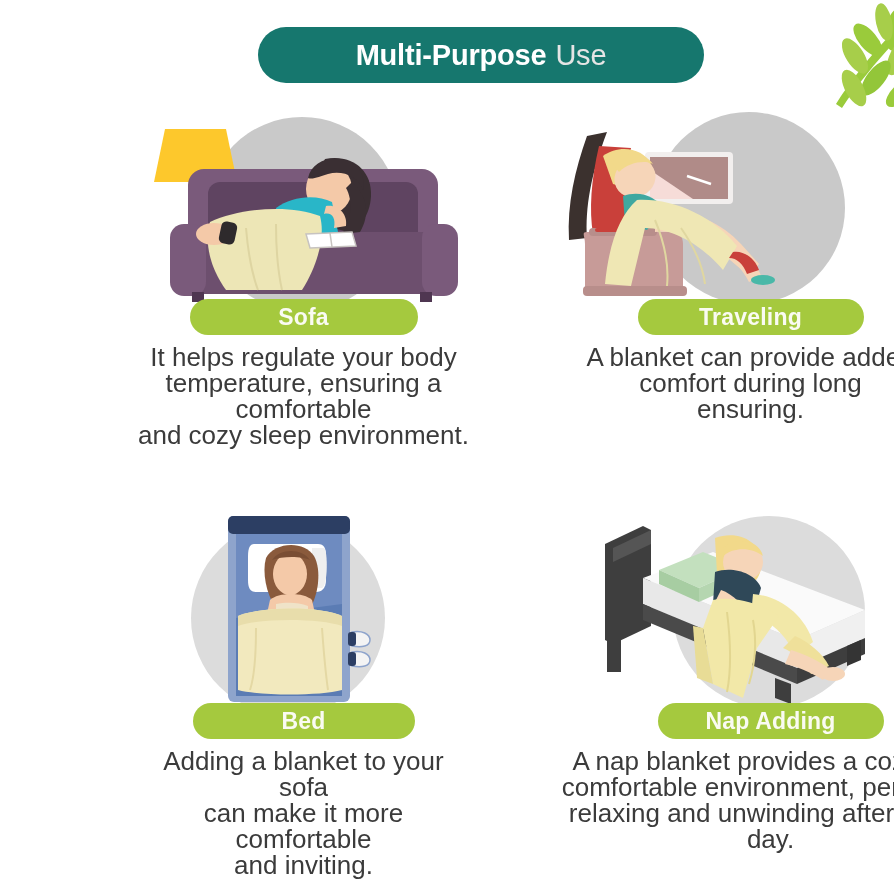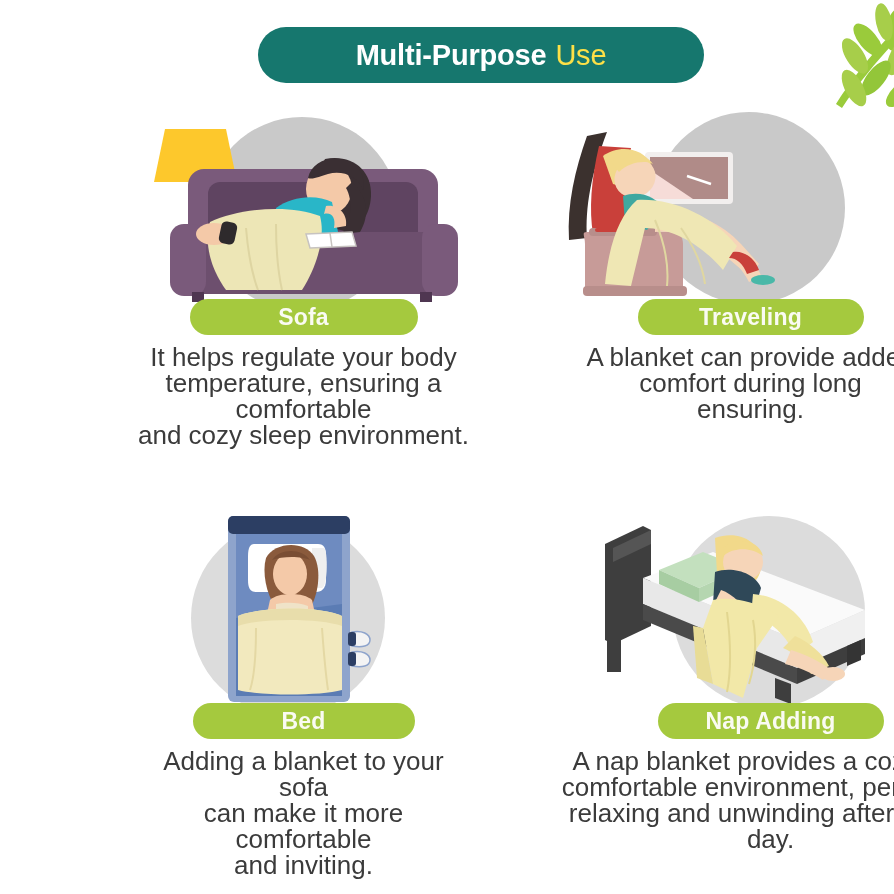--- a/index.html
+++ b/index.html
@@ -15,21 +15,21 @@
   
   .leaf-branch{position:absolute;top:0;right:0;width:130px;height:120px;pointer-events:none;}
 
   
   .title-banner{
     position:absolute;left:224px;top:27px;width:446px;height:56px;
     background:#16776E;border-radius:28px;
     display:flex;align-items:center;justify-content:center;
   }
   .title-strong{color:#ffffff;font-size:29px;font-weight:bold;letter-spacing:-0.2px;}
-  .title-light{color:#fde047;font-size:29px;font-weight:normal;margin-left:9px;letter-spacing:-0.2px;}
+  .title-light{color:#e5e5e5;font-size:29px;font-weight:normal;margin-left:9px;letter-spacing:-0.2px;}
 
   
   .cards{position:absolute;left:14px;top:104px;width:894px;padding-left:32px;}
   .row{display:flex;width:894px;}
   .card{position:relative;}
   .card-a{width:447px;}
   .card-b{width:447px;}
 
   .art{position:relative;height:195px;}
 

